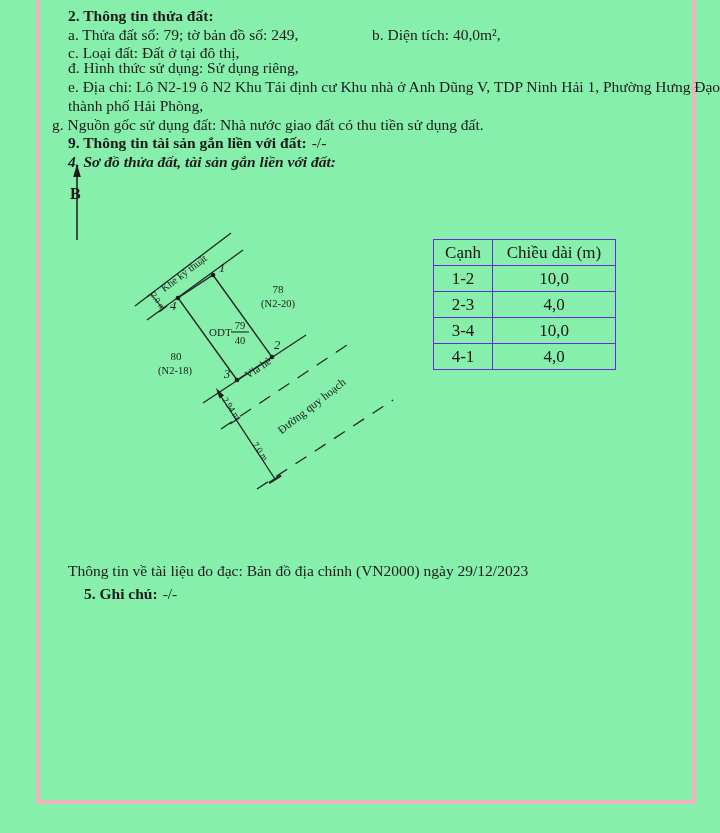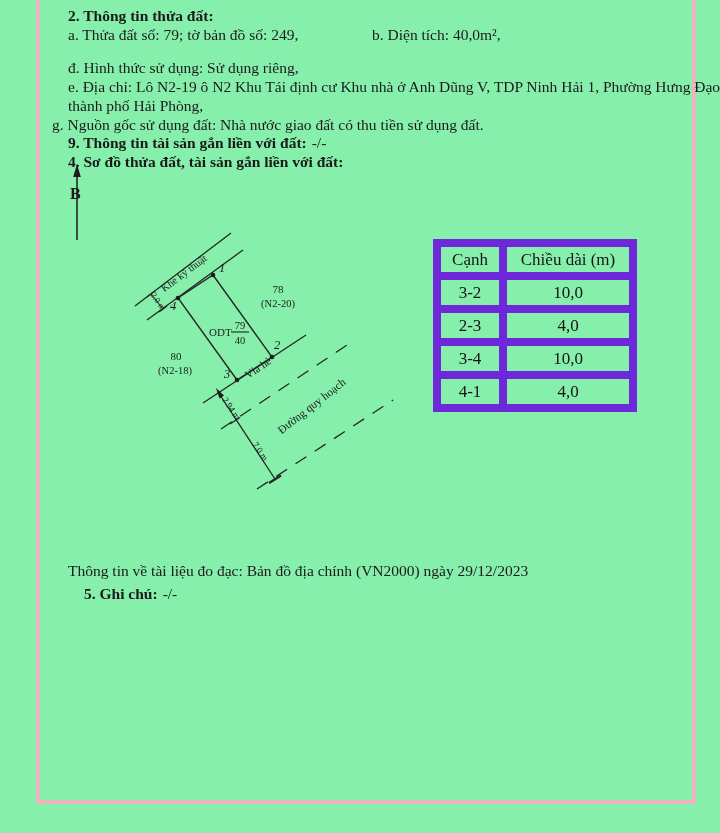--- a/index.html
+++ b/index.html
@@ -15,50 +15,51 @@
 
   .t { position:absolute; font-size:15.5px; line-height:19px; white-space:nowrap; }
   .b { font-weight:bold; }
 
   .edge-table {
     position:absolute; left:433px; top:239px;
     border-collapse:collapse; font-family:"Liberation Serif", serif;
     font-size:17px; color:#141414;
   }
   .edge-table td, .edge-table th {
-    border:8px solid #6d28d9; text-align:center; font-weight:normal;
+    border:1px solid #6d28d9; text-align:center; font-weight:normal;
     height:25px; padding:0 6px;
   }
   .edge-table .c-edge { width:46px; }
   .edge-table .c-len  { width:110px; }
 
   svg text { font-family:"Liberation Serif", serif; fill:#1b1b1b; }
   .sketch-line { stroke:#262626; fill:none; }
 </style>
 </head>
 <body>
 
 <div class="page">
 
   <div class="frame frame-left"></div>
   <div class="frame frame-right"></div>
   <div class="frame frame-bottom"></div>
 
   <div class="t b" style="left:68px; top:6px;">2. Thông tin thửa đất:</div>
   <div class="t" style="left:68px;  top:25px;">a. Thửa đất số: 79; tờ bản đồ số: 249,</div>
   <div class="t" style="left:372px; top:25px;">b. Diện tích: 40,0m²,</div>
+  <div class="t" style="left:68px;  top:43px;">c. Loại đất: Đất ở tại đô thị,</div>
   <div class="t" style="left:68px;  top:58px;">đ. Hình thức sử dụng: Sử dụng riêng,</div>
   <div class="t" style="left:68px;  top:77px;">e. Địa chỉ: Lô N2-19 ô N2 Khu Tái định cư Khu nhà ở Anh Dũng V, TDP Ninh Hải 1, Phường Hưng Đạo,</div>
   <div class="t" style="left:68px;  top:96px;">thành phố Hải Phòng,</div>
   <div class="t" style="left:52px;  top:115px;">g. Nguồn gốc sử dụng đất: Nhà nước giao đất có thu tiền sử dụng đất.</div>
 
   <div class="t" style="left:68px; top:133px;">
     <span class="b">9. Thông tin tài sản gắn liền với đất:</span><span style="margin-left:5px;">-/-</span>
   </div>
-  <div class="t b" style="left:68px; top:152px;">4. Sơ đồ thửa đất, tài sản gắn liền với đất:</div>
+  <div class="t b" style="left:68px; top:152px;font-style:italic;">4. Sơ đồ thửa đất, tài sản gắn liền với đất:</div>
 
   <svg style="position:absolute; left:0; top:0;" width="720" height="833" viewBox="0 0 720 833">
 
     <g>
       <line x1="77" y1="240" x2="77" y2="172" class="sketch-line" stroke-width="1.6"></line>
       <polygon points="77,164 73.2,177 80.8,177" fill="#1b1b1b"></polygon>
       <text x="70" y="199" font-size="16" font-weight="bold">B</text>
     </g>
 
     <g>
@@ -114,21 +115,21 @@
     </g>
   </svg>
 
   <table class="edge-table">
     <tbody>
         <tr>
       <th class="c-edge">Cạnh</th>
       <th class="c-len">Chiều dài (m)</th>
     </tr>
     <tr>
-      <td>3-2</td>
+      <td>1-2</td>
       <td>10,0</td>
     </tr>
     <tr>
       <td>2-3</td>
       <td>4,0</td>
     </tr>
     <tr>
       <td>3-4</td>
       <td>10,0</td>
     </tr>

